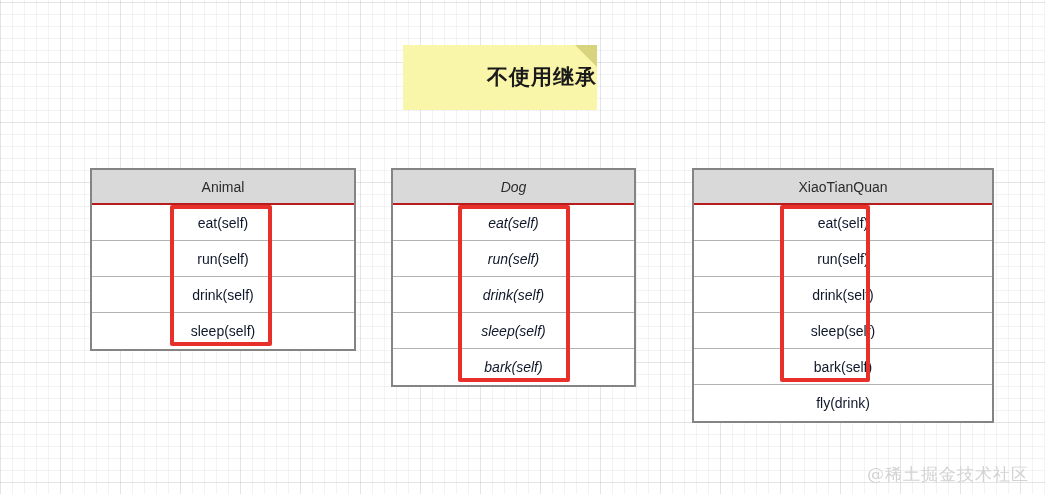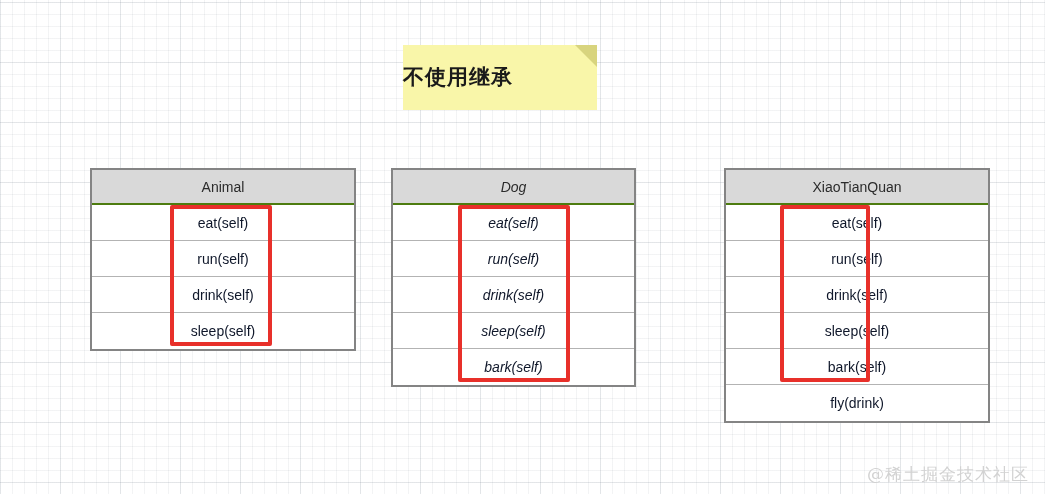--- a/index.html
+++ b/index.html
@@ -36,21 +36,21 @@
   
   .sticky-note {
     position: absolute;
     left: 403px;
     top: 45px;
     width: 194px;
     height: 65px;
     background: #f9f6a9;
     display: flex;
     align-items: center;
-    justify-content: flex-start;
+    justify-content: flex-end;
   }
   .sticky-note-fold {
     position: absolute;
     top: 0;
     right: 0;
     width: 0;
     height: 0;
     border-top: 22px solid #d8d47e;
     border-left: 22px solid transparent;
   }
@@ -69,21 +69,21 @@
   .class-table {
     position: absolute;
     box-sizing: border-box;
     border: 2px solid #848484;
     background: #ffffff;
   }
   .class-header {
     box-sizing: border-box;
     height: 35px;
     background: #d9d9d9;
-    border-bottom: 2px solid #4d7c0f;
+    border-bottom: 2px solid #b91c1c;
     display: flex;
     align-items: center;
     justify-content: center;
     font-size: 14px;
     color: #2b2b2b;
   }
   .class-row {
     box-sizing: border-box;
     height: 36px;
     border-bottom: 1px solid #b3b3b3;
@@ -143,21 +143,21 @@
   <div class="class-table" id="table-dog" style="left:391px; top:168px; width:245px;font-style:italic;">
     <div class="class-header">Dog</div>
     <div class="class-row">eat(self)</div>
     <div class="class-row">run(self)</div>
     <div class="class-row">drink(self)</div>
     <div class="class-row">sleep(self)</div>
     <div class="class-row last">bark(self)</div>
   </div>
   <div class="highlight-box" style="left:458px; top:205px; width:112px; height:177px;"></div>
 
-  <div class="class-table" id="table-xiaotianquan" style="left:692px; top:168px; width:266px;margin-left:32px;">
+  <div class="class-table" id="table-xiaotianquan" style="left:692px; top:168px; width:302px;">
     <div class="class-header">XiaoTianQuan</div>
     <div class="class-row">eat(self)</div>
     <div class="class-row">run(self)</div>
     <div class="class-row">drink(self)</div>
     <div class="class-row">sleep(self)</div>
     <div class="class-row">bark(self)</div>
     <div class="class-row last">fly(drink)</div>
   </div>
   <div class="highlight-box" style="left:780px; top:205px; width:90px; height:177px;"></div>
 

